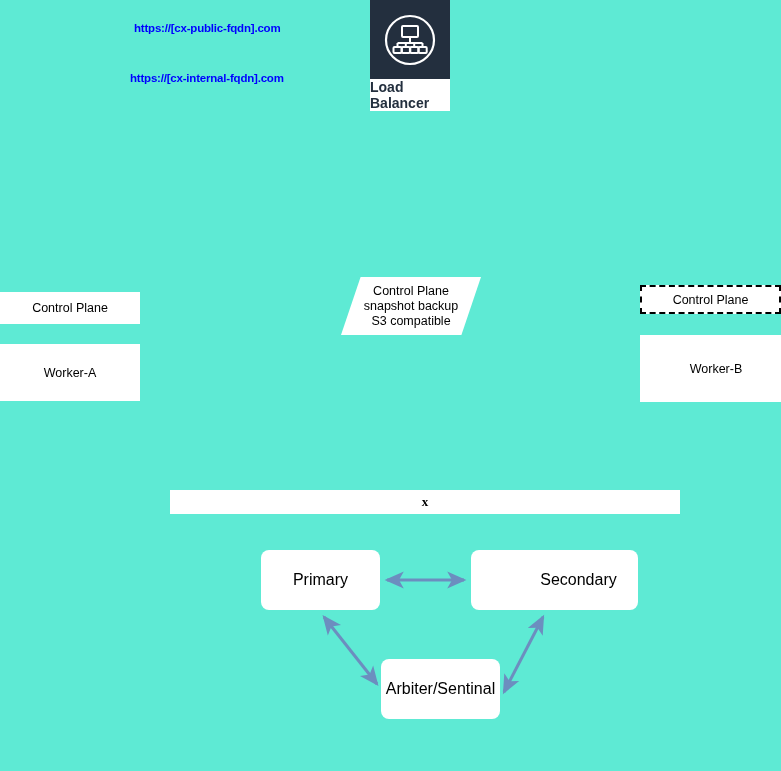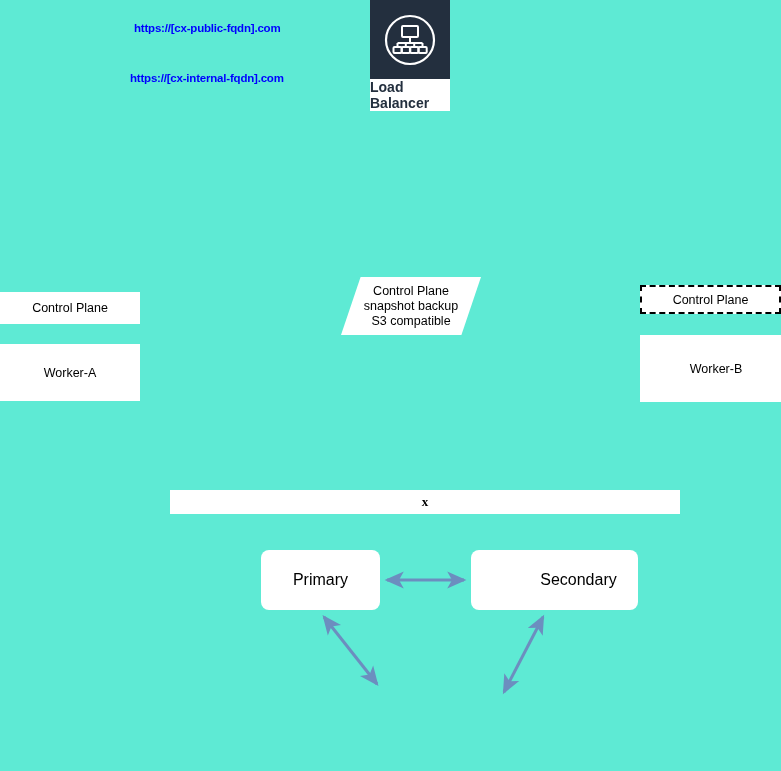--- a/index.html
+++ b/index.html
@@ -208,14 +208,15 @@
         <path d="M 7,4 L 0.6,1.2 L 2.2,4 L 0.6,6.8 Z" fill="#6c8ebf"></path>
       </marker>
     </defs>
     <line x1="387" y1="580" x2="464" y2="580" stroke="#6c8ebf" stroke-width="3" marker-start="url(#ah-start)" marker-end="url(#ah-end)"></line>
     <line x1="324" y1="617" x2="377" y2="684" stroke="#6c8ebf" stroke-width="3" marker-start="url(#ah-start)" marker-end="url(#ah-end)"></line>
     <line x1="543" y1="617" x2="504" y2="692" stroke="#6c8ebf" stroke-width="3" marker-start="url(#ah-start)" marker-end="url(#ah-end)"></line>
   </svg>
 
   <div class="node" id="node-primary">Primary</div>
   <div class="node" id="node-secondary">Secondary</div>
+  <div class="node" id="node-arbiter">Arbiter/Sentinal</div>
 
 </div>
 
 </body></html>

